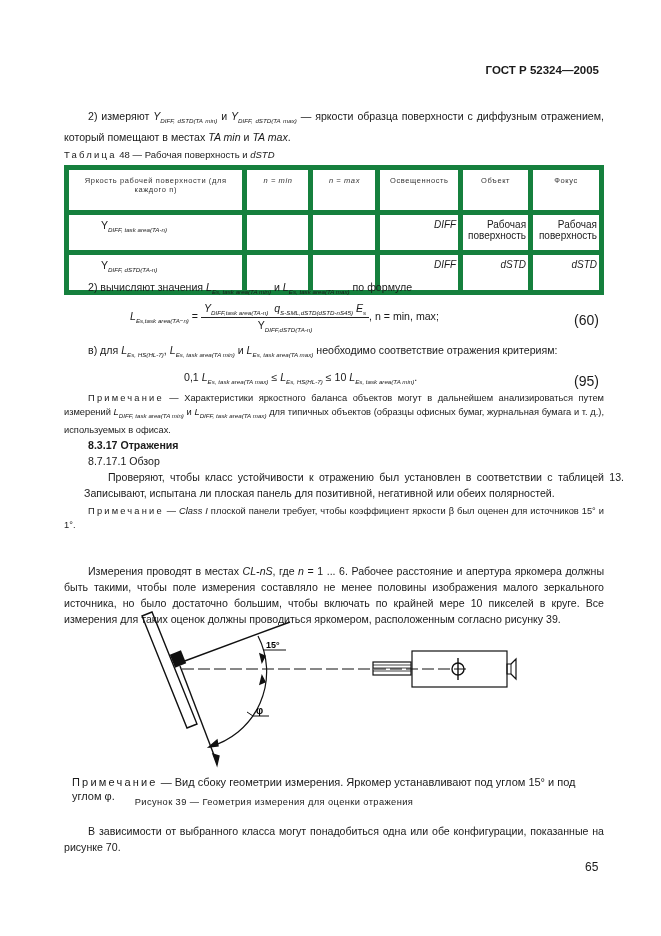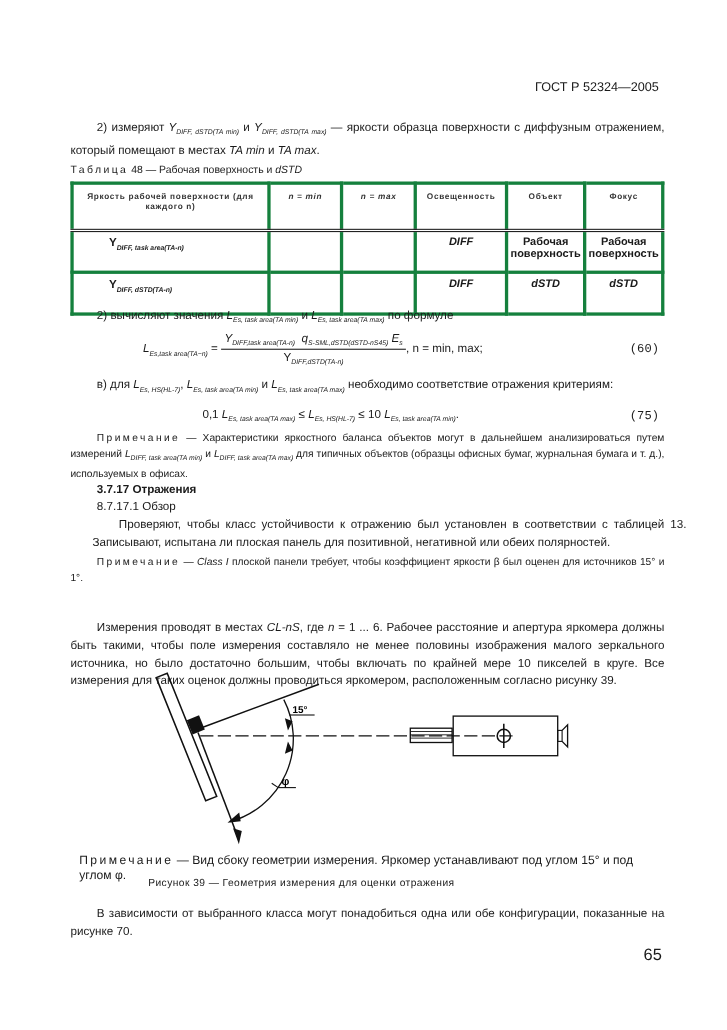--- a/index.html
+++ b/index.html
@@ -5,32 +5,32 @@
   html, body { margin: 0; padding: 0; background: #ffffff; }
   body { width: 661px; height: 936px; position: relative; overflow: hidden;
          font-family: "Liberation Sans", sans-serif; color: #1a1a1a; }
   .abs { position: absolute; }
   .p { font-size: 10.6px; line-height: 16px; position: absolute; left: 64px; width: 540px; text-align: justify; }
   .ind { text-indent: 24px; }
   .note { font-size: 9.3px; line-height: 14px; }
   .sp { letter-spacing: 2.2px; }
   i { font-style: italic; }
   sub { font-size: 6.2px; vertical-align: -3px; font-style: italic; }
-  .hdr { right: 62px; top: 74px; font-size: 11.5px; font-weight: normal; padding-left: 20px; }
+  .hdr { right: 62px; top: 64px; font-size: 11.5px; font-weight: bold; padding-left: 20px; }
   table.t { position: absolute; left: 64px; top: 165px; width: 540px; border-collapse: collapse; font-size: 7.5px; }
-  table.t td, table.t th { border: 3px solid #15803d; text-align: center; vertical-align: top; padding: 2px 2px; font-weight: bold; letter-spacing: 0.6px; }
+  table.t td, table.t th { border: 5px solid #15803d; text-align: center; vertical-align: top; padding: 2px 2px; font-weight: normal; letter-spacing: 0.6px; }
   table.t thead th { height: 32px; padding-top: 6px; color: #333; }
   table.t thead tr { border-bottom: 3px double #222; }
-  table.t tbody td { font-size: 10px; letter-spacing: 0; height: 29px; padding-top: 4px; }
+  table.t tbody td { font-size: 10px; letter-spacing: 0; height: 29px; padding-top: 4px; text-align: right; }
   table.t tbody td.first { text-align: left; padding-left: 32px; font-size: 10.6px; }
   .formula { position: absolute; font-size: 10.6px; }
   .frac { display: inline-block; text-align: center; vertical-align: middle; }
   .frac .num { display: block; border-bottom: 1px solid #222; padding: 0 3px 1px; }
   .frac .den { display: block; padding-top: 1px; }
-  .eqno { position: absolute; right: 62px; font-size: 11px; font-family: Liberation Mono, monospace; }
+  .eqno { position: absolute; right: 62px; font-size: 14px; }
   .bold { font-weight: bold; }
 </style>
 </head>
 <body>
 
 <div class="abs hdr">ГОСТ Р 52324—2005</div>
 
 <div class="p ind" style="top:108px;">
   <span>2) измеряют </span><i>Y</i><sub>DIFF, dSTD(TA min)</sub><span> и </span><i>Y</i><sub>DIFF, dSTD(TA max)</sub><span> — яркости образца поверхности с диффузным отражением, который помещают в местах </span><i>TA min</i><span> и </span><i>TA max</i><span>.</span>
 </div>
@@ -87,27 +87,27 @@
 </div>
 <div class="eqno" style="top:312px;">(60)</div>
 
 <div class="p ind" style="top:342px;">
   <span>в) для </span><i>L</i><sub>Es, HS(HL-7)</sub><span>, </span><i>L</i><sub>Es, task area(TA min)</sub><span> и </span><i>L</i><sub>Es, task area(TA max)</sub><span> необходимо соответствие отражения критериям:</span>
 </div>
 
 <div class="formula" style="left:184px; top:371px;">
   <span>0,1 </span><i>L</i><sub>Es, task area(TA max)</sub><span> ≤ </span><i>L</i><sub>Es, HS(HL-7)</sub><span> ≤ 10 </span><i>L</i><sub>Es, task area(TA min)</sub><span>.</span>
 </div>
-<div class="eqno" style="top:373px;">(75)</div>
+<div class="eqno" style="top:373px;">(95)</div>
 
 <div class="p ind note" style="top:391px;">
   <span class="sp">Примечание</span><span> — Характеристики яркостного баланса объектов могут в дальнейшем анализироваться путем измерений </span><i>L</i><sub>DIFF, task area(TA min)</sub><span>  и </span><i>L</i><sub>DIFF, task area(TA max)</sub><span> для типичных объектов (образцы офисных бумаг, журнальная бумага и т. д.), используемых в офисах.</span>
 </div>
 
-<div class="p bold" style="top:437px; left:88px; width:500px;">3.7.17 Отражения</div>
+<div class="p bold" style="top:437px; left:88px; width:500px;">8.3.17 Отражения</div>
 <div class="p" style="top:453px; left:88px; width:500px;">8.7.17.1 Обзор</div>
 <div class="p ind" style="top:469px;margin-left:20px;">Проверяют, чтобы класс устойчивости к отражению был установлен в соответствии с таблицей 13. Записывают, испытана ли плоская панель для позитивной, негативной или обеих полярностей.</div>
 
 <div class="p ind note" style="top:504px;">
   <span class="sp">Примечание</span><span> — </span><i>Class I</i><span> плоской панели требует, чтобы коэффициент яркости β был оценен для источников 15° и 1°.</span>
 </div>
 
 <div class="p ind" style="top:531px;margin-top:32px;">
   <span>Измерения проводят в местах </span><i>CL-nS</i><span>, где </span><i>n</i><span> = 1 ... 6. Рабочее расстояние и апертура яркомера должны быть такими, чтобы поле измерения составляло не менее половины изображения малого зеркального источника, но было достаточно большим, чтобы включать по крайней мере 10 пикселей в круге. Все измерения для таких оценок должны проводиться яркомером, расположенным согласно рисунку 39.</span>
 </div>
@@ -152,13 +152,13 @@
   <text x="136" y="114" font-size="10" font-weight="bold" font-family="Liberation Sans, sans-serif">φ</text>
 </svg>
 
 <div class="abs note" style="left:72px; top:775px; width:520px; font-size:11px;">
   <span class="sp">Примечание</span><span> — Вид сбоку геометрии измерения. Яркомер устанавливают под углом 15° и под углом φ.</span>
 </div>
 <div class="abs" style="left:0; width:548px; top:797px; text-align:center; font-size:9.3px; letter-spacing:0.4px;">Рисунок 39 — Геометрия измерения для оценки отражения</div>
 
 <div class="p ind" style="top:823px;">В зависимости от выбранного класса могут понадобиться одна или обе конфигурации, показанные на рисунке 70.</div>
 
-<div class="abs" style="left:585px; top:860px; font-size:15px;">65</div>
+<div class="abs" style="left:585px; top:860px; font-size:12px;">65</div>
 
 </body></html>

